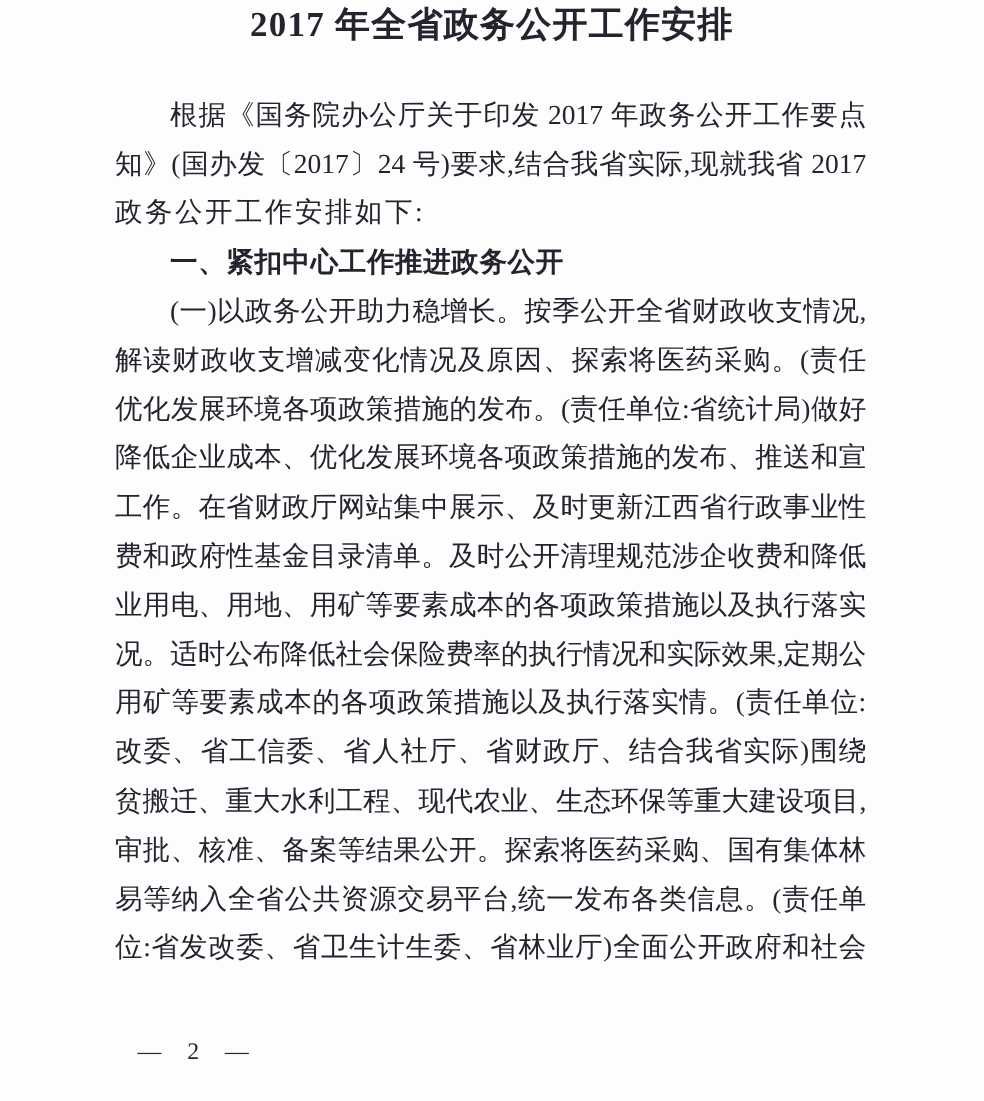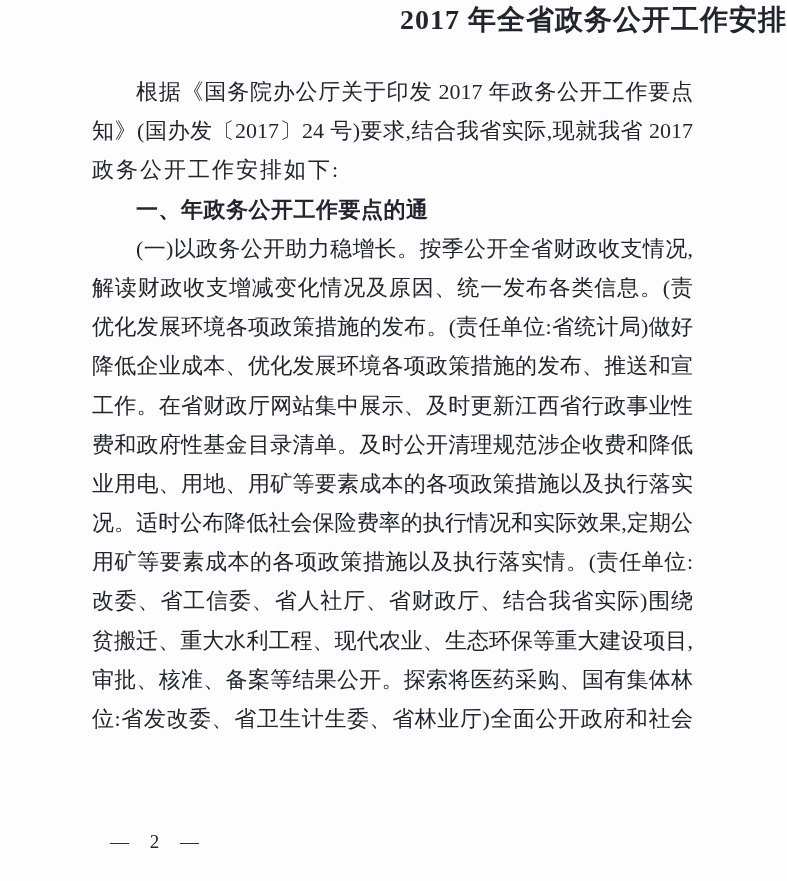--- a/index.html
+++ b/index.html
@@ -9,21 +9,21 @@
     height: 881px;
     background: var(--paper, #fdfdfd);
     color: var(--ink, #24242f);
     font-family: "Liberation Serif", "DejaVu Serif", serif;
     overflow: hidden;
   }
   .title {
     position: absolute;
     top: 1px; left: 0; right: 0;
     margin: 0;
-    text-align: right;
+    text-align: center;
     font-size: 28px;
     font-weight: bold;
     letter-spacing: 1px;
   }
   .doc-body {
     position: absolute;
     top: 72px;
     left: 92px;
     width: 601px;
   }
@@ -60,29 +60,30 @@
 </style>
 </head>
 <body>
 
 <div class="page" style="--ink: #24242f; --paper: #fdfdfd;">
   <h1 class="title">2017 年全省政务公开工作安排</h1>
   <div class="doc-body" id="doc-body">
       <div class="line indent fill"><span>根据《国务院办公厅关于印发 2017 年政务公开工作要点的通</span></div>
       <div class="line fill"><span>知》(国办发〔2017〕24 号)要求,结合我省实际,现就我省 2017 年</span></div>
       <div class="line"><span>政务公开工作安排如下:</span></div>
-      <div class="line heading indent"><span>一、年政务公开工作要点的通</span></div>
+      <div class="line heading indent"><span>一、紧扣中心工作推进政务公开</span></div>
       <div class="line indent fill"><span class="kai">(一)以政务公开助力稳增长。</span><span>按季公开全省财政收支情况,</span></div>
-      <div class="line fill"><span>解读财政收支增减变化情况及原因、统一发布各类信息。</span><span class="kai">(责任单</span></div>
+      <div class="line fill"><span>解读财政收支增减变化情况及原因、探索将医药采购。</span><span class="kai">(责任单</span></div>
       <div class="line fill"><span>优化发展环境各项政策措施的发布。</span><span class="kai">(责任单位:省统计局)</span><span>做好</span></div>
       <div class="line fill"><span>降低企业成本、优化发展环境各项政策措施的发布、推送和宣讲等</span></div>
       <div class="line fill"><span>工作。在省财政厅网站集中展示、及时更新江西省行政事业性收</span></div>
       <div class="line fill"><span>费和政府性基金目录清单。及时公开清理规范涉企收费和降低企</span></div>
       <div class="line fill"><span>业用电、用地、用矿等要素成本的各项政策措施以及执行落实情</span></div>
       <div class="line fill"><span>况。适时公布降低社会保险费率的执行情况和实际效果,定期公</span></div>
       <div class="line fill"><span>用矿等要素成本的各项政策措施以及执行落实情。</span><span class="kai">(责任单位:省发</span></div>
       <div class="line fill"><span class="kai">改委、省工信委、省人社厅、省财政厅、结合我省实际)</span><span>围绕易地扶</span></div>
       <div class="line fill"><span>贫搬迁、重大水利工程、现代农业、生态环保等重大建设项目,做好</span></div>
       <div class="line fill"><span>审批、核准、备案等结果公开。探索将医药采购、国有集体林权交</span></div>
+      <div class="line fill"><span>易等纳入全省公共资源交易平台,统一发布各类信息。</span><span class="kai">(责任单</span></div>
       <div class="line fill"><span class="kai">位:省发改委、省卫生计生委、省林业厅)</span><span>全面公开政府和社会资本</span></div>
     </div>
   <div class="footer">— 2 —</div>
 </div>
 
 </body></html>

